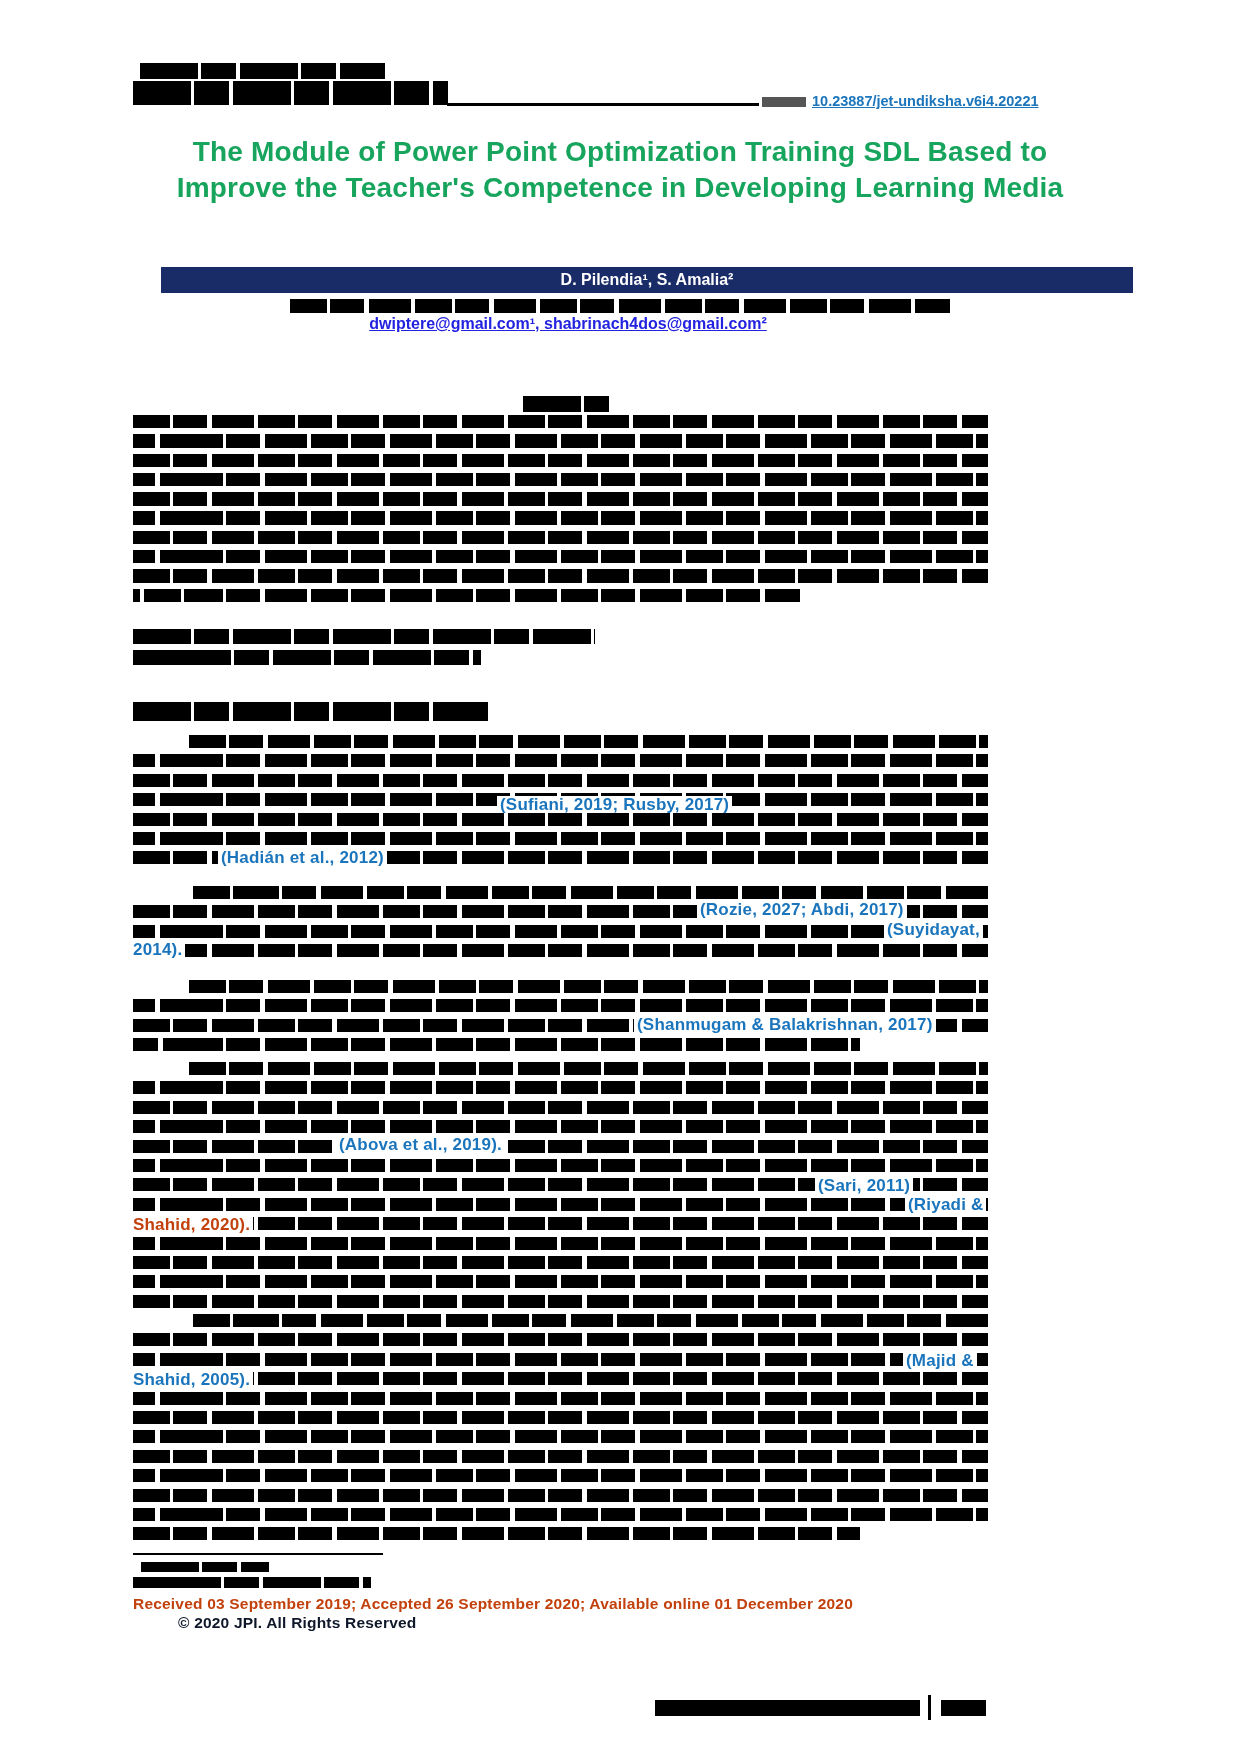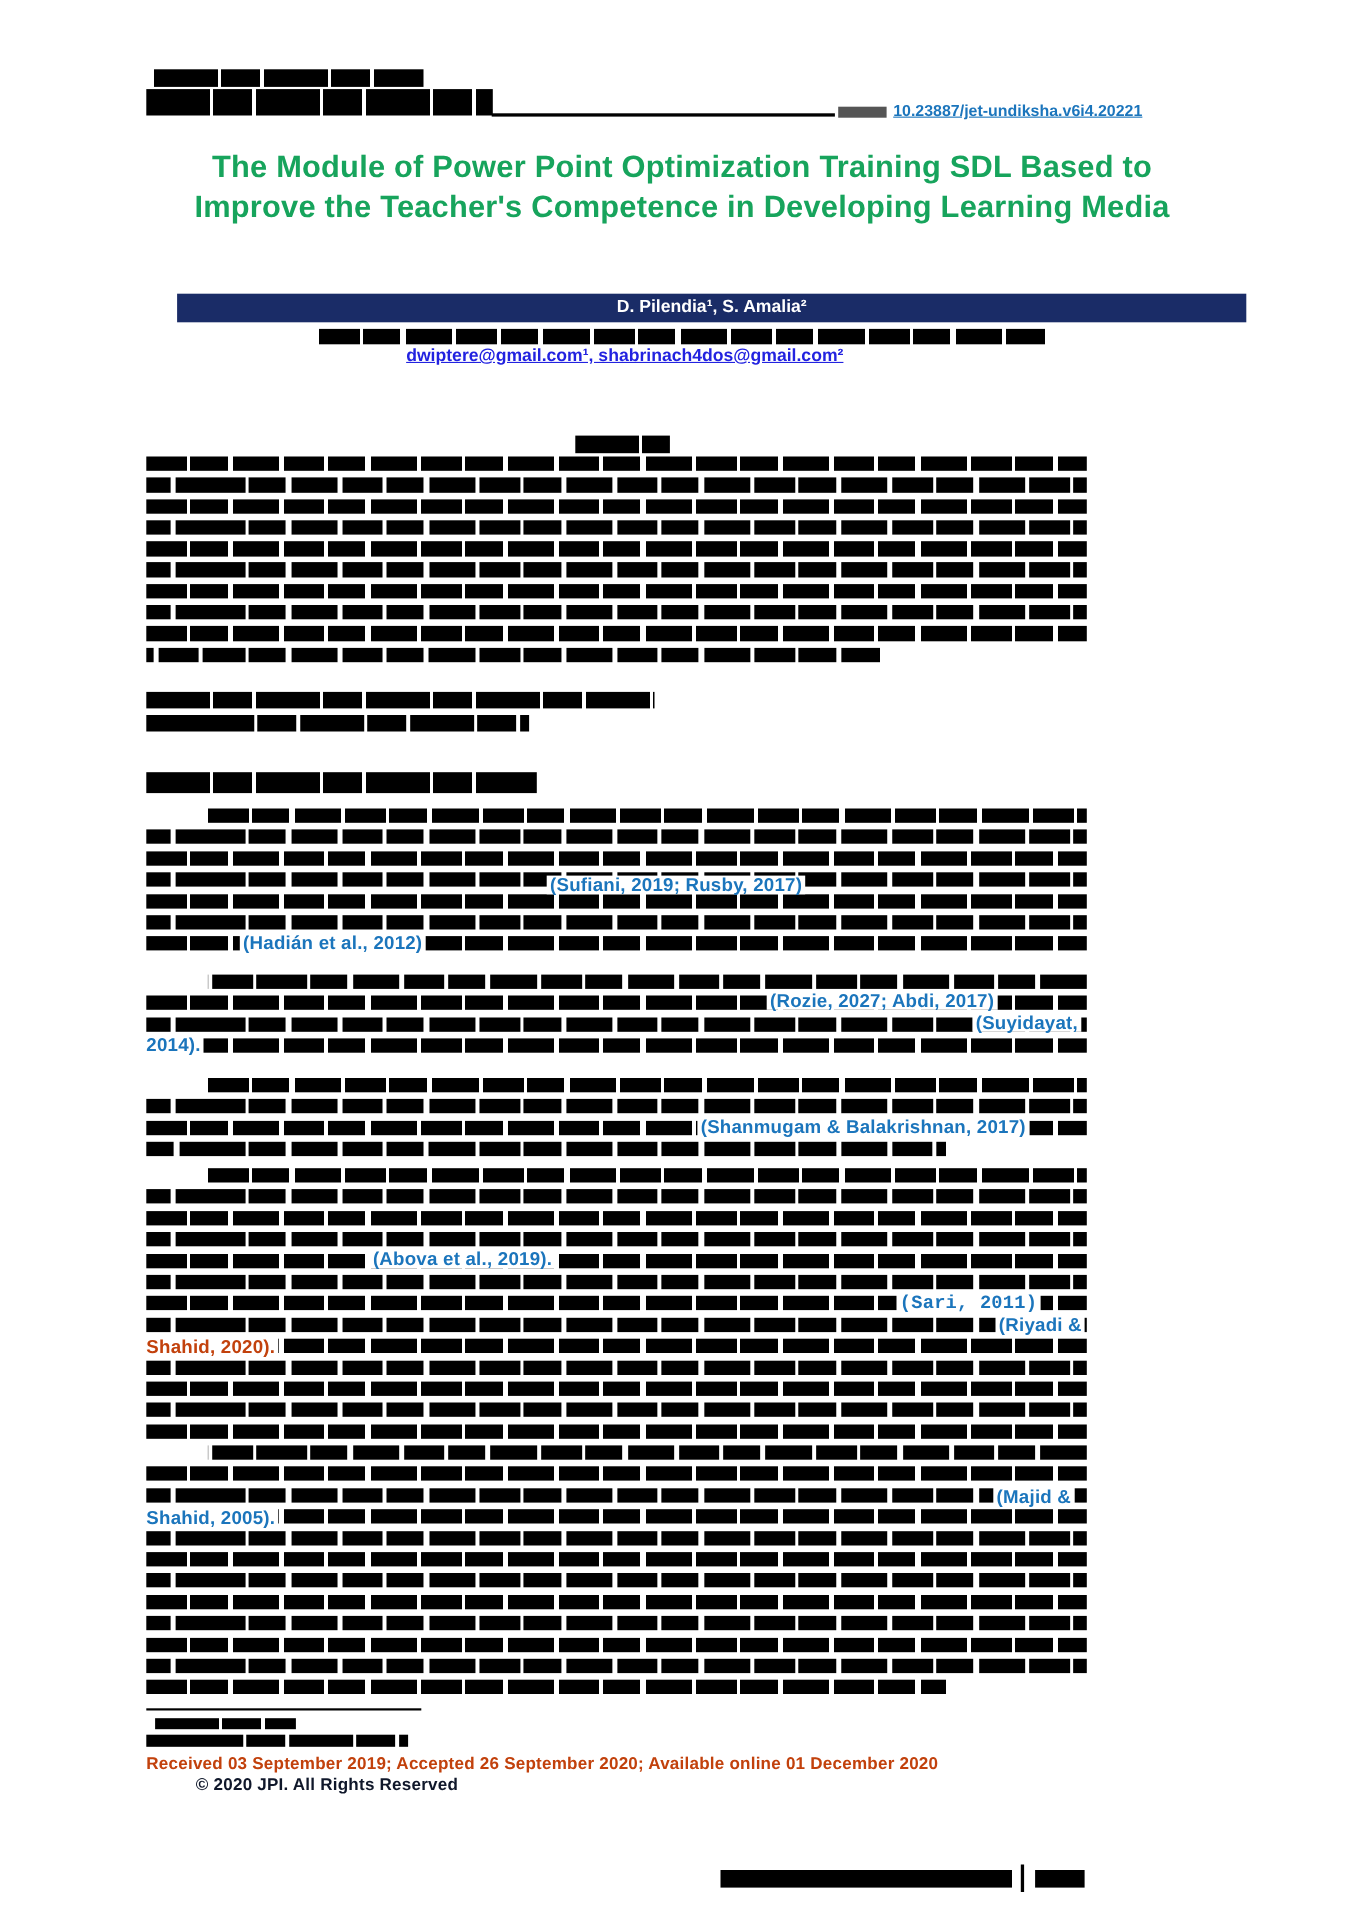--- a/index.html
+++ b/index.html
@@ -144,21 +144,21 @@
     <div class="rl line w85"></div>
   </div>
 
   <a class="cite" style="top:796px;left:497px;color:#1B75BC;">(Sufiani, 2019; Rusby, 2017)</a>
   <a class="cite" style="top:849px;left:218px;color:#1B75BC;">(Hadián et al., 2012)</a>
   <a class="cite" style="top:901px;left:697px;color:#1B75BC;">(Rozie, 2027; Abdi, 2017)</a>
   <a class="cite" style="top:921px;left:884px;color:#1B75BC;">(Suyidayat,</a>
   <a class="cite" style="top:941px;left:130px;color:#1B75BC;">2014).</a>
   <a class="cite" style="top:1016px;left:634px;color:#1B75BC;">(Shanmugam &amp; Balakrishnan, 2017)</a>
   <a class="cite" style="top:1136px;left:336px;color:#1B75BC;">(Abova et al., 2019).</a>
-  <a class="cite" style="top:1177px;left:815px;color:#1B75BC;font-family:Liberation Mono, monospace;">(Sari, 2011)</a>
+  <a class="cite" style="top:1177px;left:815px;color:#1B75BC;">(Sari, 2011)</a>
   <a class="cite" style="top:1196px;left:905px;color:#1B75BC;">(Riyadi &amp;</a>
   <a class="cite" style="top:1216px;left:130px;color:#c2410c;">Shahid, 2020).</a>
   <a class="cite" style="top:1352px;left:903px;color:#1B75BC;">(Majid &amp;</a>
   <a class="cite" style="top:1371px;left:130px;color:#1B75BC;">Shahid, 2005).</a>
 
   <div class="abs" style="left:133px;top:1553px;width:250px;height:2px;background:#000;"></div>
   <div class="abs rb" style="left:141px;top:1562px;width:128px;height:10px;"></div>
   <div class="abs rb" style="left:133px;top:1577px;width:238px;height:11px;background-position:30px 0;"></div>
 
   <div class="abs greenline" style="left:133px;top:1594px;width:900px;color:#c2410c;">Received 03 September 2019; Accepted 26 September 2020; Available online 01 December 2020</div>

